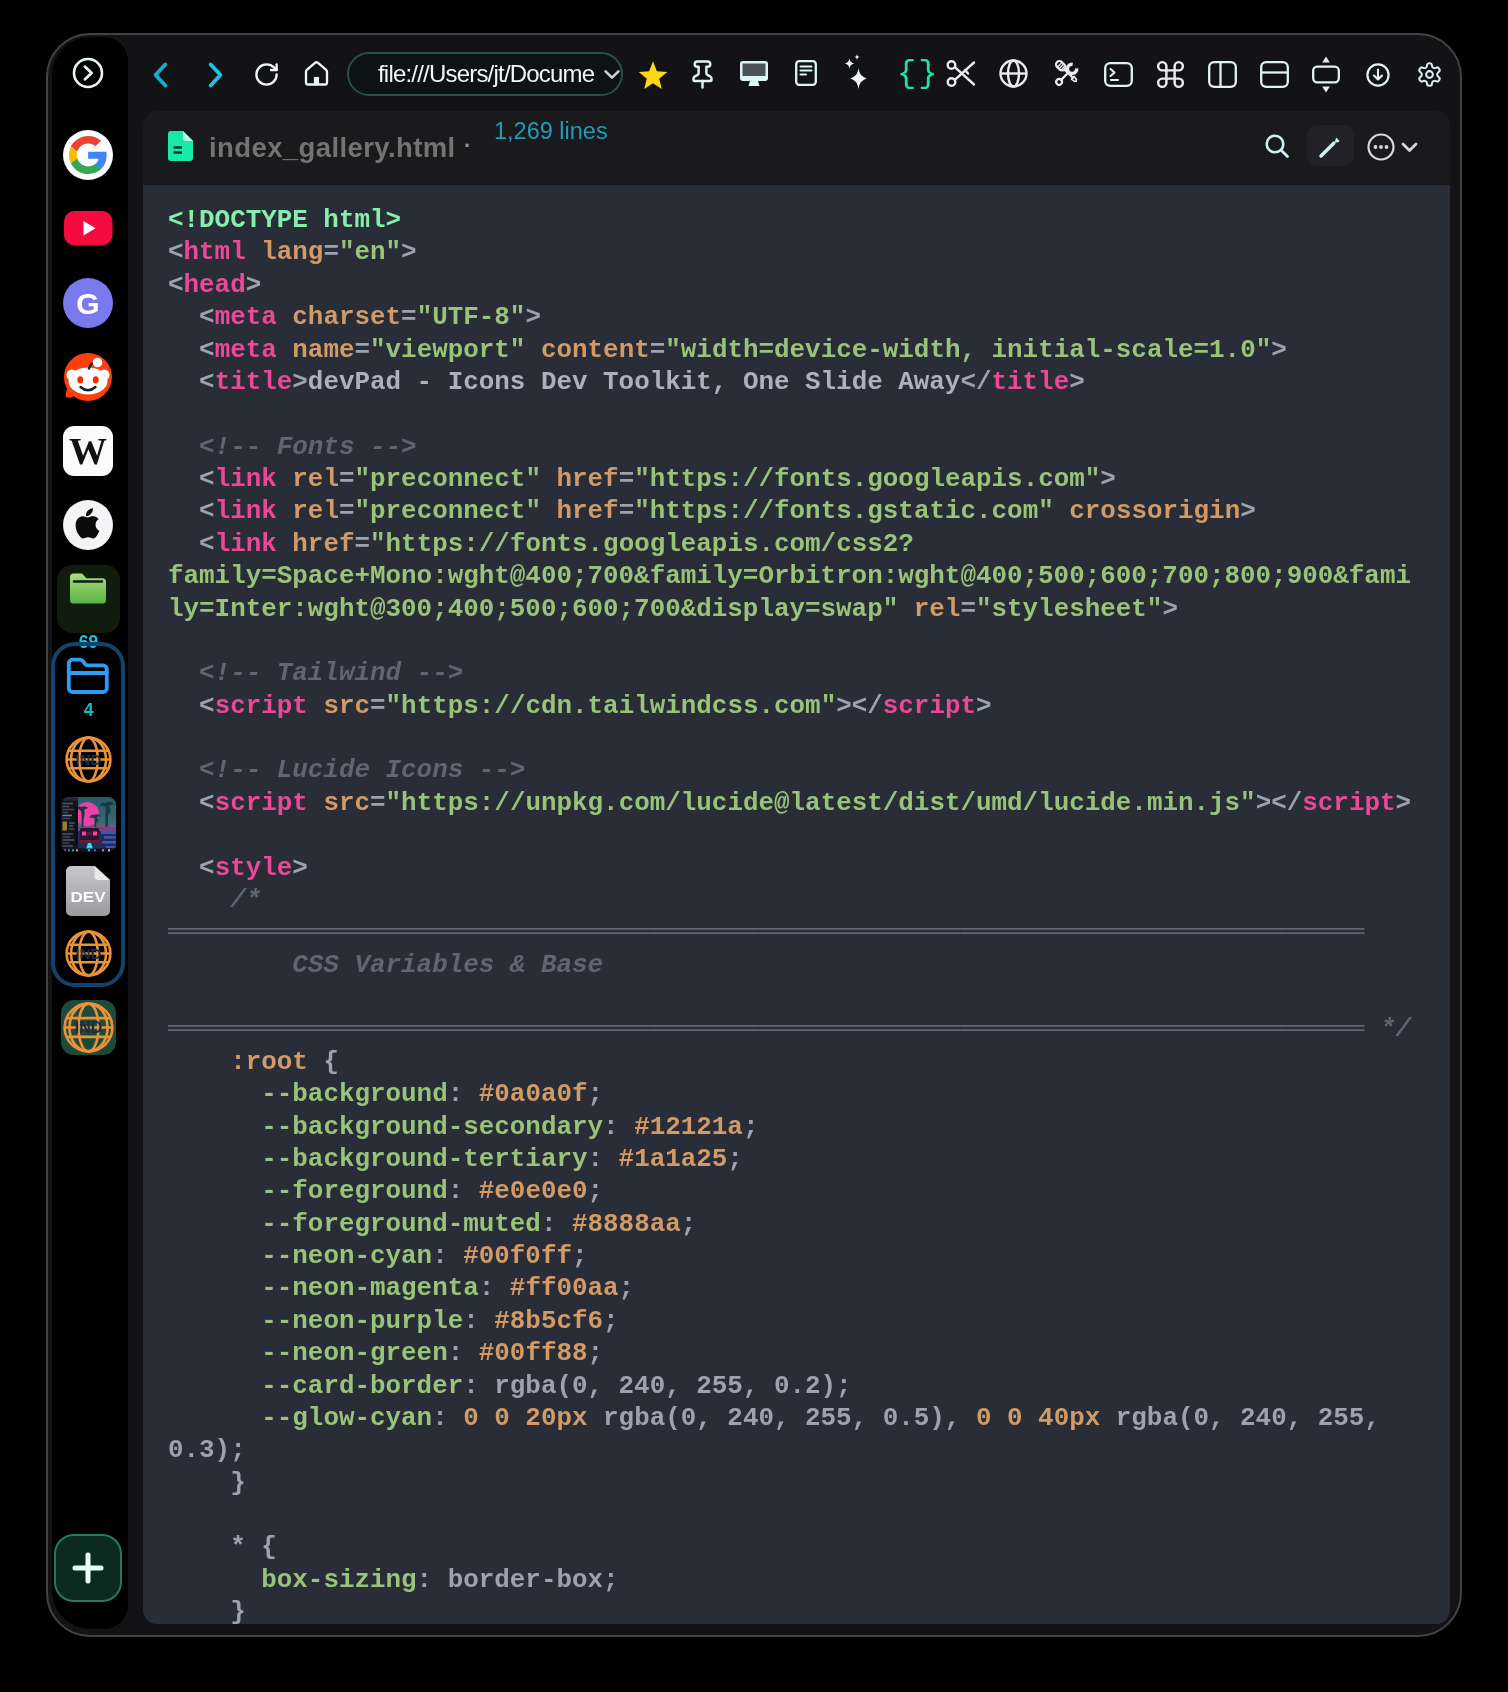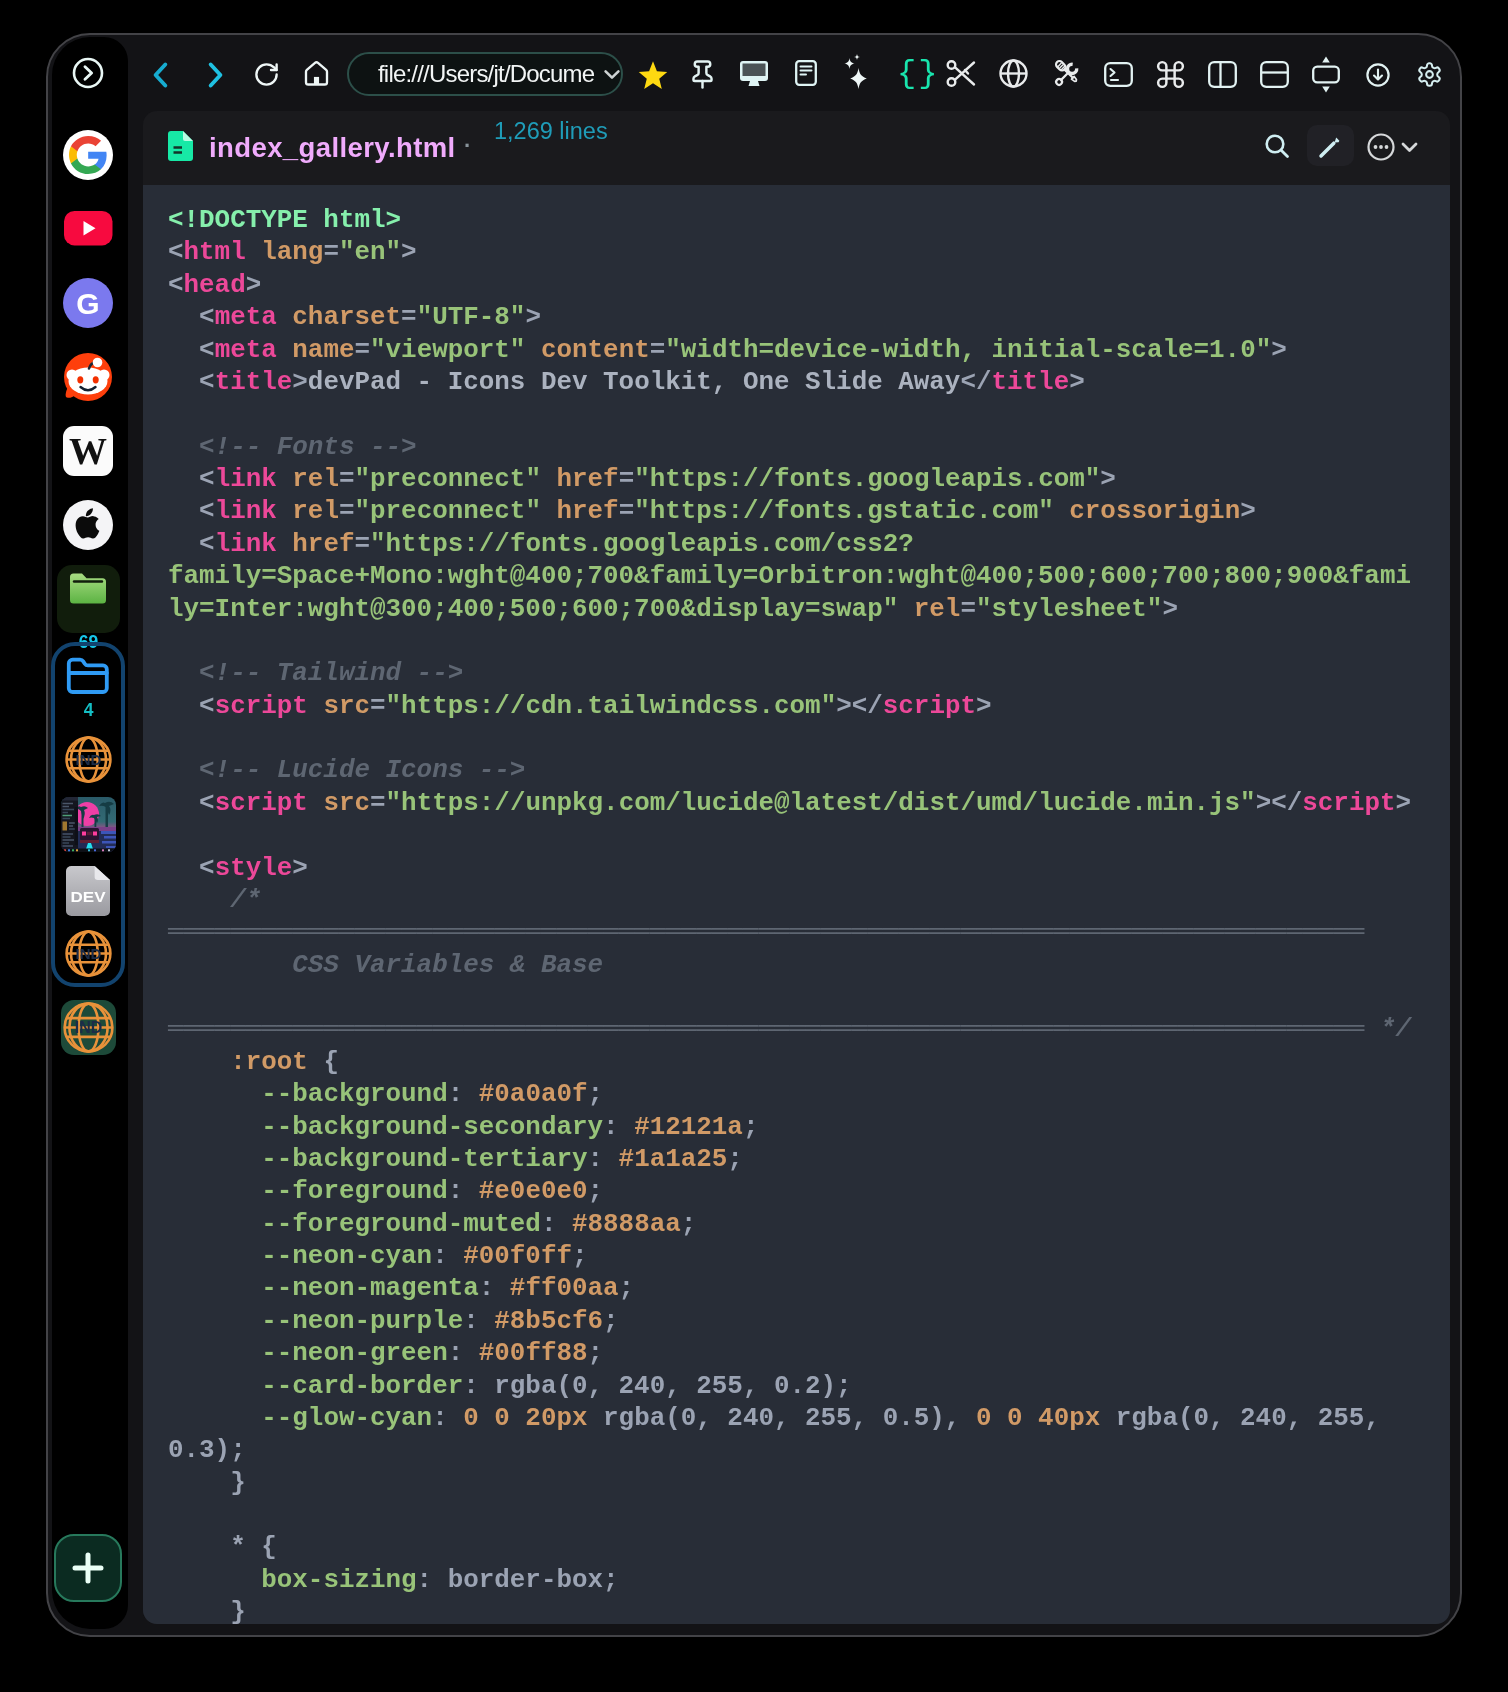--- a/index.html
+++ b/index.html
@@ -7,21 +7,21 @@
 #stage *{position:absolute;box-sizing:border-box;}
 #win{left:46px;top:33px;width:1416px;height:1604px;border:2px solid #434347;border-radius:44px;background:#131316;}
 #pill{left:6px;top:4px;width:76px;height:1592px;background:#000;border-radius:38px 24px 24px 38px;}
 #panel{left:95px;top:76px;width:1307px;height:1513px;border-radius:14px;background:#1a1a1d;overflow:hidden;}
 #codearea{left:0;top:74px;width:1307px;height:1439px;background:#282d37;}
 pre.code{left:25px;top:19px;margin:0;font:bold 25.9px/32.37px "Liberation Mono",monospace;color:#abb2bf;white-space:pre;}
 #stage pre.code i{position:static;font-style:normal;}
 i.g{color:#9ba3b3} #stage pre.code i.c{font-style:italic} i.r{color:#ec4899} i.o{color:#d19a66} i.s{color:#98c379}
 i.b{color:#86efac} i.t{color:#abb2bf} i.c{color:#5e6672;font-style:italic}
 .ic{overflow:visible;}
-#phead-title{left:209px;top:132px;font:bold 27.5px "Liberation Sans",sans-serif;color:#f0abfc;letter-spacing:.4px;}
+#phead-title{left:209px;top:132px;font:bold 27.5px "Liberation Sans",sans-serif;color:#737373;letter-spacing:.4px;}
 #phead-dot{left:464px;top:133px;color:#88939a;font:bold 22px "Liberation Sans",sans-serif;}
 #phead-lines{left:494px;top:118px;font:23.5px "Liberation Sans",sans-serif;color:#1f9cb8;}
 #urltext{left:358px;top:60px;font:24px "Liberation Sans",sans-serif;color:#f2f5f5;letter-spacing:-0.8px;width:228px;overflow:hidden;white-space:nowrap;margin-left:20px;}
 </style>
 </head>
 <body>
 <div id="stage">
  <div id="win"></div>
  <div id="pill" style="left:52px;top:37px;"></div>
 

